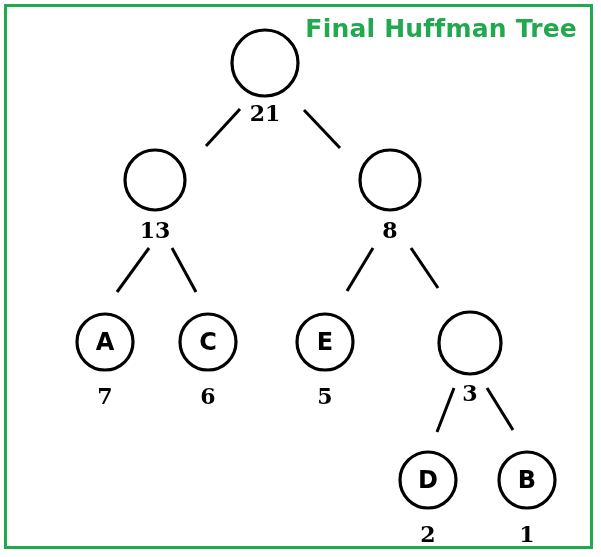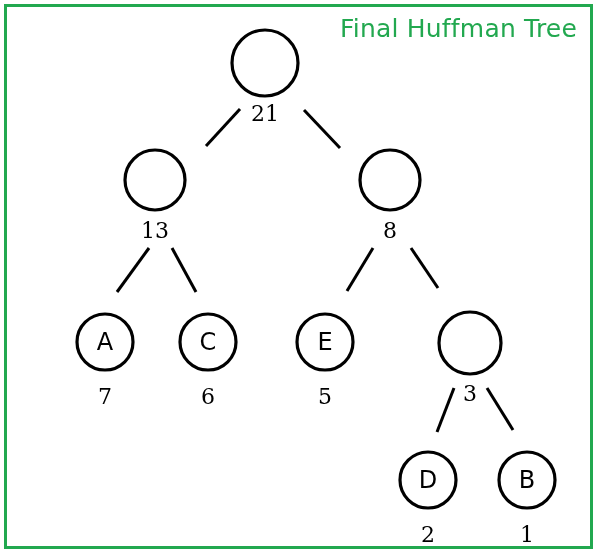--- a/index.html
+++ b/index.html
@@ -9,20 +9,21 @@
   }
   body {
     font-family: "DejaVu Sans", sans-serif;
   }
   #canvas {
     position: relative;
     width: 601px;
     height: 557px;
     background: #ffffff;
     overflow: hidden;
+    font-weight: bold;
   }
   #frame {
     position: absolute;
     left: 4px;
     top: 4px;
     width: 589px;
     height: 545px;
     border: 3px solid #22a84f;
     box-sizing: border-box;
   }

